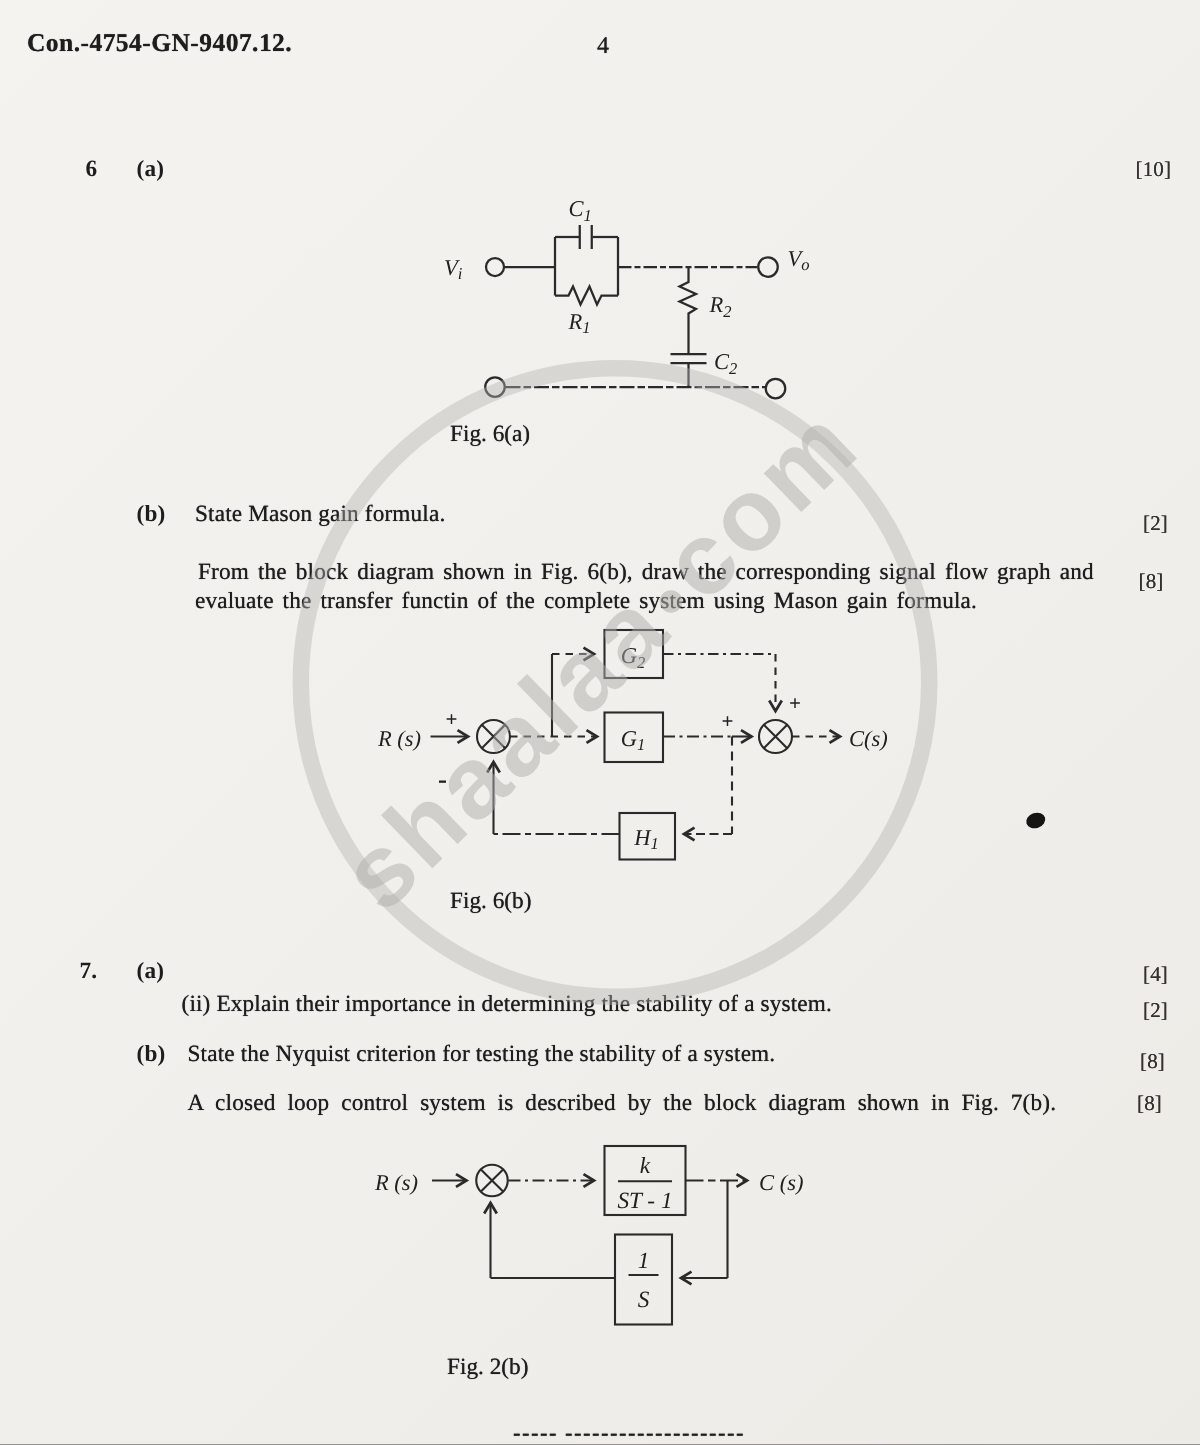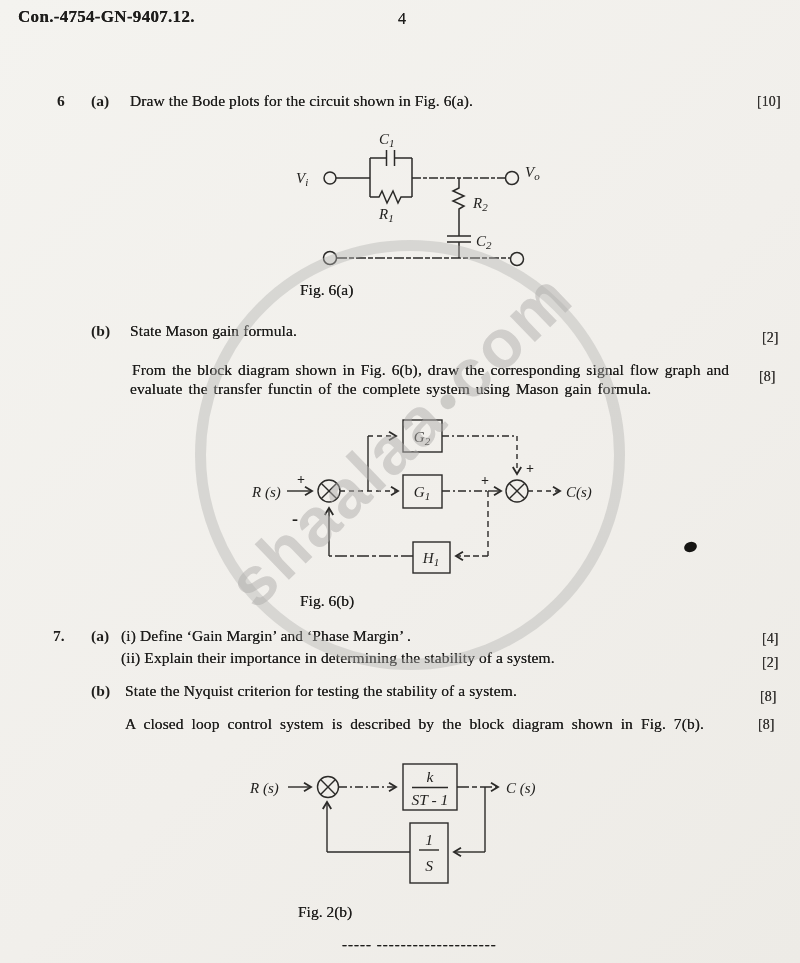--- a/index.html
+++ b/index.html
@@ -2,21 +2,21 @@
 <html><head>
 <meta charset="utf-8">
 <style>
   html,body{margin:0;padding:0;background:#777;}
   .page{
     position:relative;width:800px;height:963px;overflow:hidden;
     background:linear-gradient(135deg,#f4f3ef 0%,#f1efeb 55%,#edebe6 100%);
     font-family:"Liberation Serif", serif;color:#1e1d1b;
   }
   .t{position:absolute;white-space:nowrap;font-size:15.5px;line-height:17px;
-     text-shadow:0 0 .5px #2a2a2a;letter-spacing:.1px;}
+     text-shadow:0 0 .5px #2a2a2a;letter-spacing:.1px;margin-top:12px;}
   .bold{font-weight:bold;text-shadow:none;}
   .marks{font-size:14px;color:#343230;text-shadow:0 0 .4px #343230;}
   .caption{position:absolute;width:260px;font-size:15.5px;
      text-shadow:0 0 .5px #2a2a2a;}
   .header{font-size:17px;font-weight:bold;letter-spacing:.3px;}
   .para{word-spacing:2px;}
   svg{position:absolute;overflow:visible;}
   svg line, svg path, svg rect, svg circle{stroke:#2b2a28;fill:none;}
   .dl{font:italic 15px "Liberation Serif", serif;fill:#22211f;stroke:none;}
   .sub{font-size:11px;}
@@ -39,21 +39,20 @@
 </head>
 <body>
 
 <div class="page">
 
   <div class="t header" style="left:18px;top:8px">Con.-4754-GN-9407.12.</div>
   <div class="t" style="left:398px;top:10px;font-size:16px">4</div>
 
   <div class="t bold" style="left:57px;top:92px">6</div>
   <div class="t bold" style="left:91px;top:92px">(a)</div>
-  <div class="t" style="left:130px;top:92px">Draw the Bode plots for the circuit shown in Fig. 6(a).</div>
   <div class="t marks" style="left:757px;top:93px">[10]</div>
 
   <svg width="280" height="140" viewBox="0 0 280 140" style="left:280px;top:130px">
     <defs>
       <marker id="arrC" markerWidth="9" markerHeight="9" refX="6" refY="4" orient="auto">
         <path d="M1,1 L6,4 L1,7" stroke="#2b2a28" stroke-width="1.3" fill="none"></path>
       </marker>
     </defs>
     <g stroke-width="1.5">
 
@@ -141,21 +140,20 @@
     <text class="sgn" x="241" y="70"><tspan>+</tspan></text>
     <text class="sgn" x="286" y="58"><tspan>+</tspan></text>
     <text class="dl" x="182" y="27" text-anchor="middle"><tspan>G</tspan><tspan class="sub" dy="3">2</tspan></text>
     <text class="dl" x="182" y="82" text-anchor="middle"><tspan>G</tspan><tspan class="sub" dy="3">1</tspan></text>
     <text class="dl" x="191" y="148" text-anchor="middle"><tspan>H</tspan><tspan class="sub" dy="3">1</tspan></text>
   </svg>
   <div class="caption" style="left:300px;top:592px">Fig. 6(b)</div>
 
   <div class="t bold" style="left:53px;top:627px">7.</div>
   <div class="t bold" style="left:91px;top:627px">(a)</div>
-  <div class="t" style="left:121px;top:627px">(i) Define ‘Gain Margin’ and ‘Phase Margin’ .</div>
   <div class="t marks" style="left:762px;top:630px">[4]</div>
   <div class="t" style="left:121px;top:649px">(ii) Explain their importance in determining the stability of a system.</div>
   <div class="t marks" style="left:762px;top:654px">[2]</div>
   <div class="t bold" style="left:91px;top:682px">(b)</div>
   <div class="t" style="left:125px;top:682px">State the Nyquist criterion for testing the stability of a system.</div>
   <div class="t marks" style="left:760px;top:688px">[8]</div>
   <div class="t para" style="left:125px;top:715px;word-spacing:4px">A closed loop control system is described by the block diagram shown in Fig. 7(b).</div>
   <div class="t marks" style="left:758px;top:716px">[8]</div>
 
   <svg width="340" height="137" viewBox="0 0 340 137" style="left:240px;top:758px">

